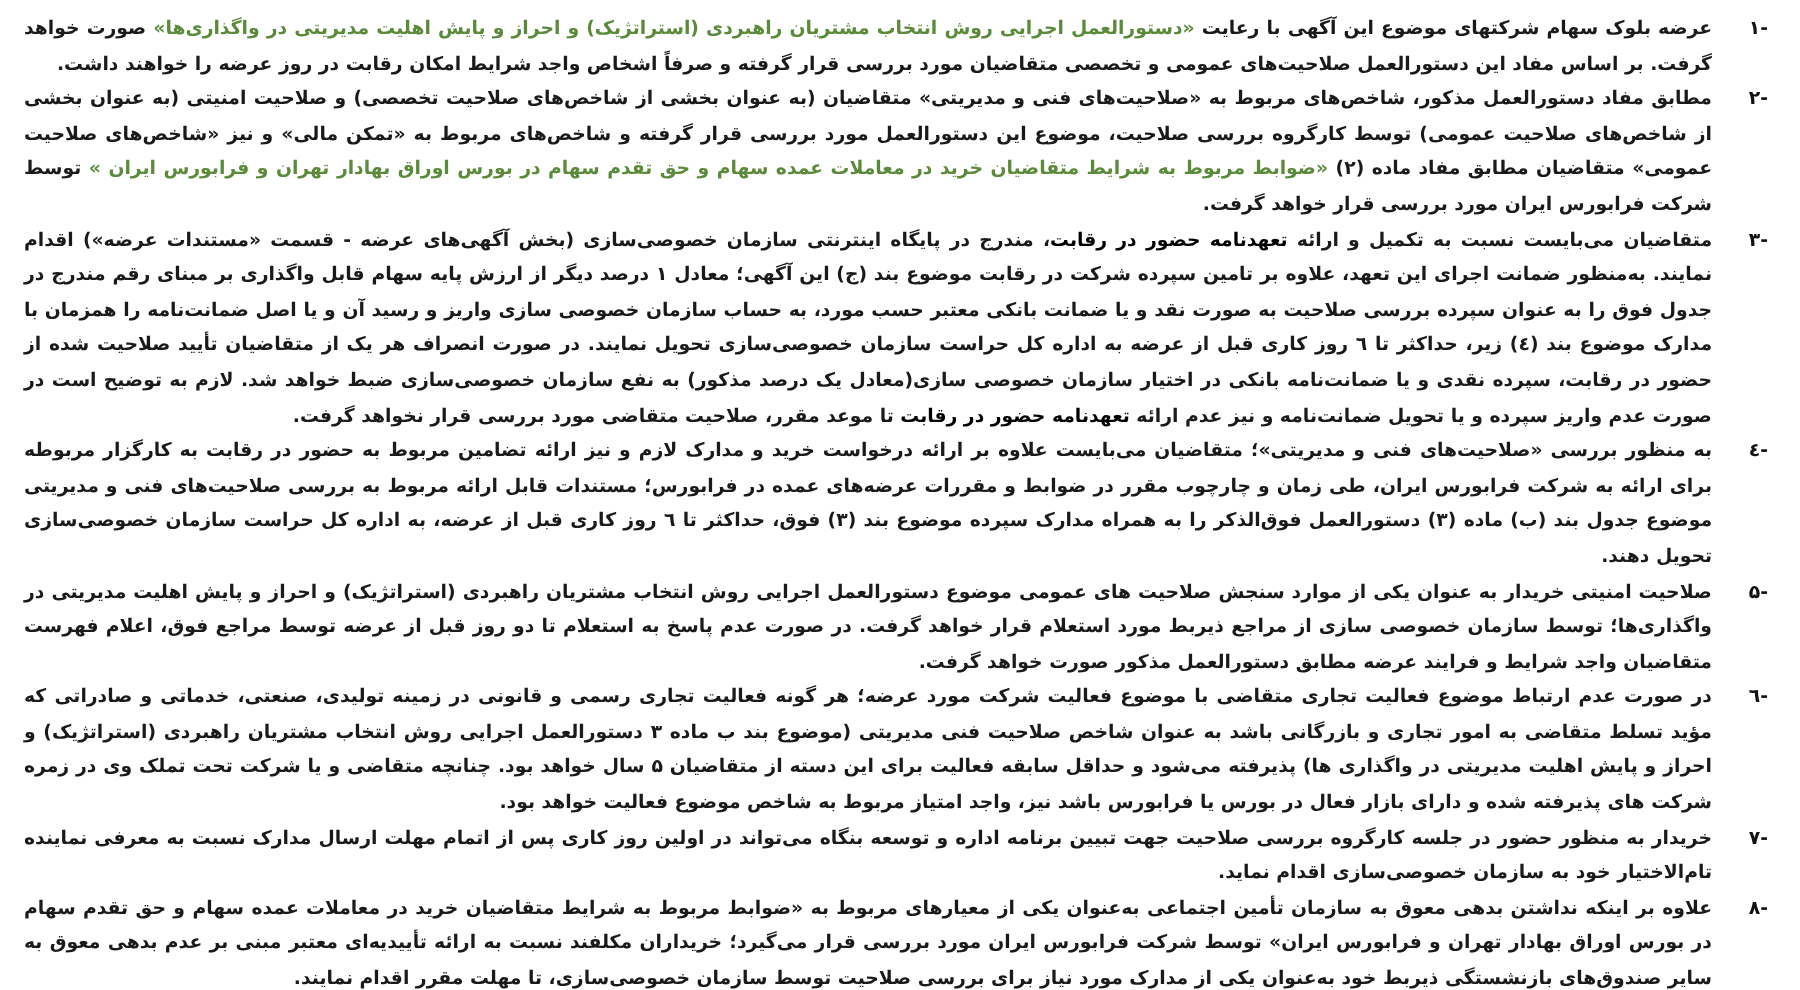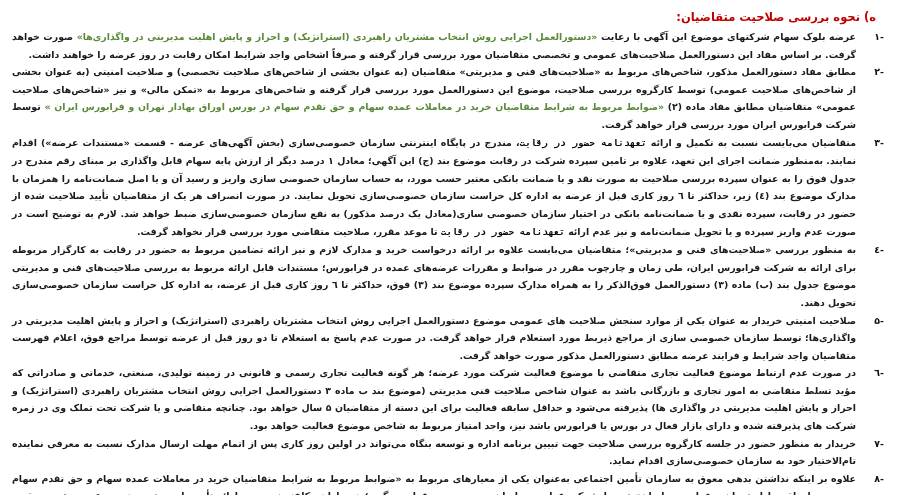--- a/index.html
+++ b/index.html
@@ -34,28 +34,27 @@
     text-align: right;
     padding-right: 6px;
     box-sizing: border-box;
   }
   .body {
     flex: 1;
     text-align: justify;
     text-align-last: right;
   }
   .seg-green { color: #5b8a3a; }
-  .seg-strong { color: #000; font-weight: 900; font-family: Liberation Mono, monospace; }
+  .seg-strong { color: #000; font-weight: 900; }
   .seg-normal { color: #1a1a1a; }
 </style>
 </head>
 <body>
 
 <div class="doc">
-  <div class="heading">ه) نحوه بررسی صلاحیت متقاضیان:</div>
   <div id="items">
       <div class="item">
         <div class="num">-۱</div>
         <div class="body"><span class="seg-normal">عرضه بلوک سهام شرکتهای موضوع این آگهی با رعایت </span><span class="seg-green">«دستورالعمل اجرایی روش انتخاب مشتریان راهبردی (استراتژیک) و احراز و پایش اهلیت مدیریتی در واگذاری‌ها»</span><span class="seg-normal"> صورت خواهد گرفت. بر اساس مفاد این دستورالعمل صلاحیت‌های عمومی و تخصصی متقاضیان مورد بررسی قرار گرفته و صرفاً اشخاص واجد شرایط امکان رقابت در روز عرضه را خواهند داشت.</span></div>
       </div>
       <div class="item">
         <div class="num">-۲</div>
         <div class="body"><span class="seg-normal">مطابق مفاد دستورالعمل مذکور، شاخص‌های مربوط به «صلاحیت‌های فنی و مدیریتی» متقاضیان (به عنوان بخشی از شاخص‌های صلاحیت تخصصی) و صلاحیت امنیتی (به عنوان بخشی از شاخص‌های صلاحیت عمومی) توسط کارگروه بررسی صلاحیت، موضوع این دستورالعمل مورد بررسی قرار گرفته و شاخص‌های مربوط به «تمکن مالی» و نیز «شاخص‌های صلاحیت عمومی» متقاضیان مطابق مفاد ماده (۲) </span><span class="seg-green">«ضوابط مربوط به شرایط متقاضیان خرید در معاملات عمده سهام و حق تقدم سهام در بورس اوراق بهادار تهران و فرابورس ایران »</span><span class="seg-normal"> توسط شرکت فرابورس ایران مورد بررسی قرار خواهد گرفت.</span></div>
       </div>
       <div class="item">

